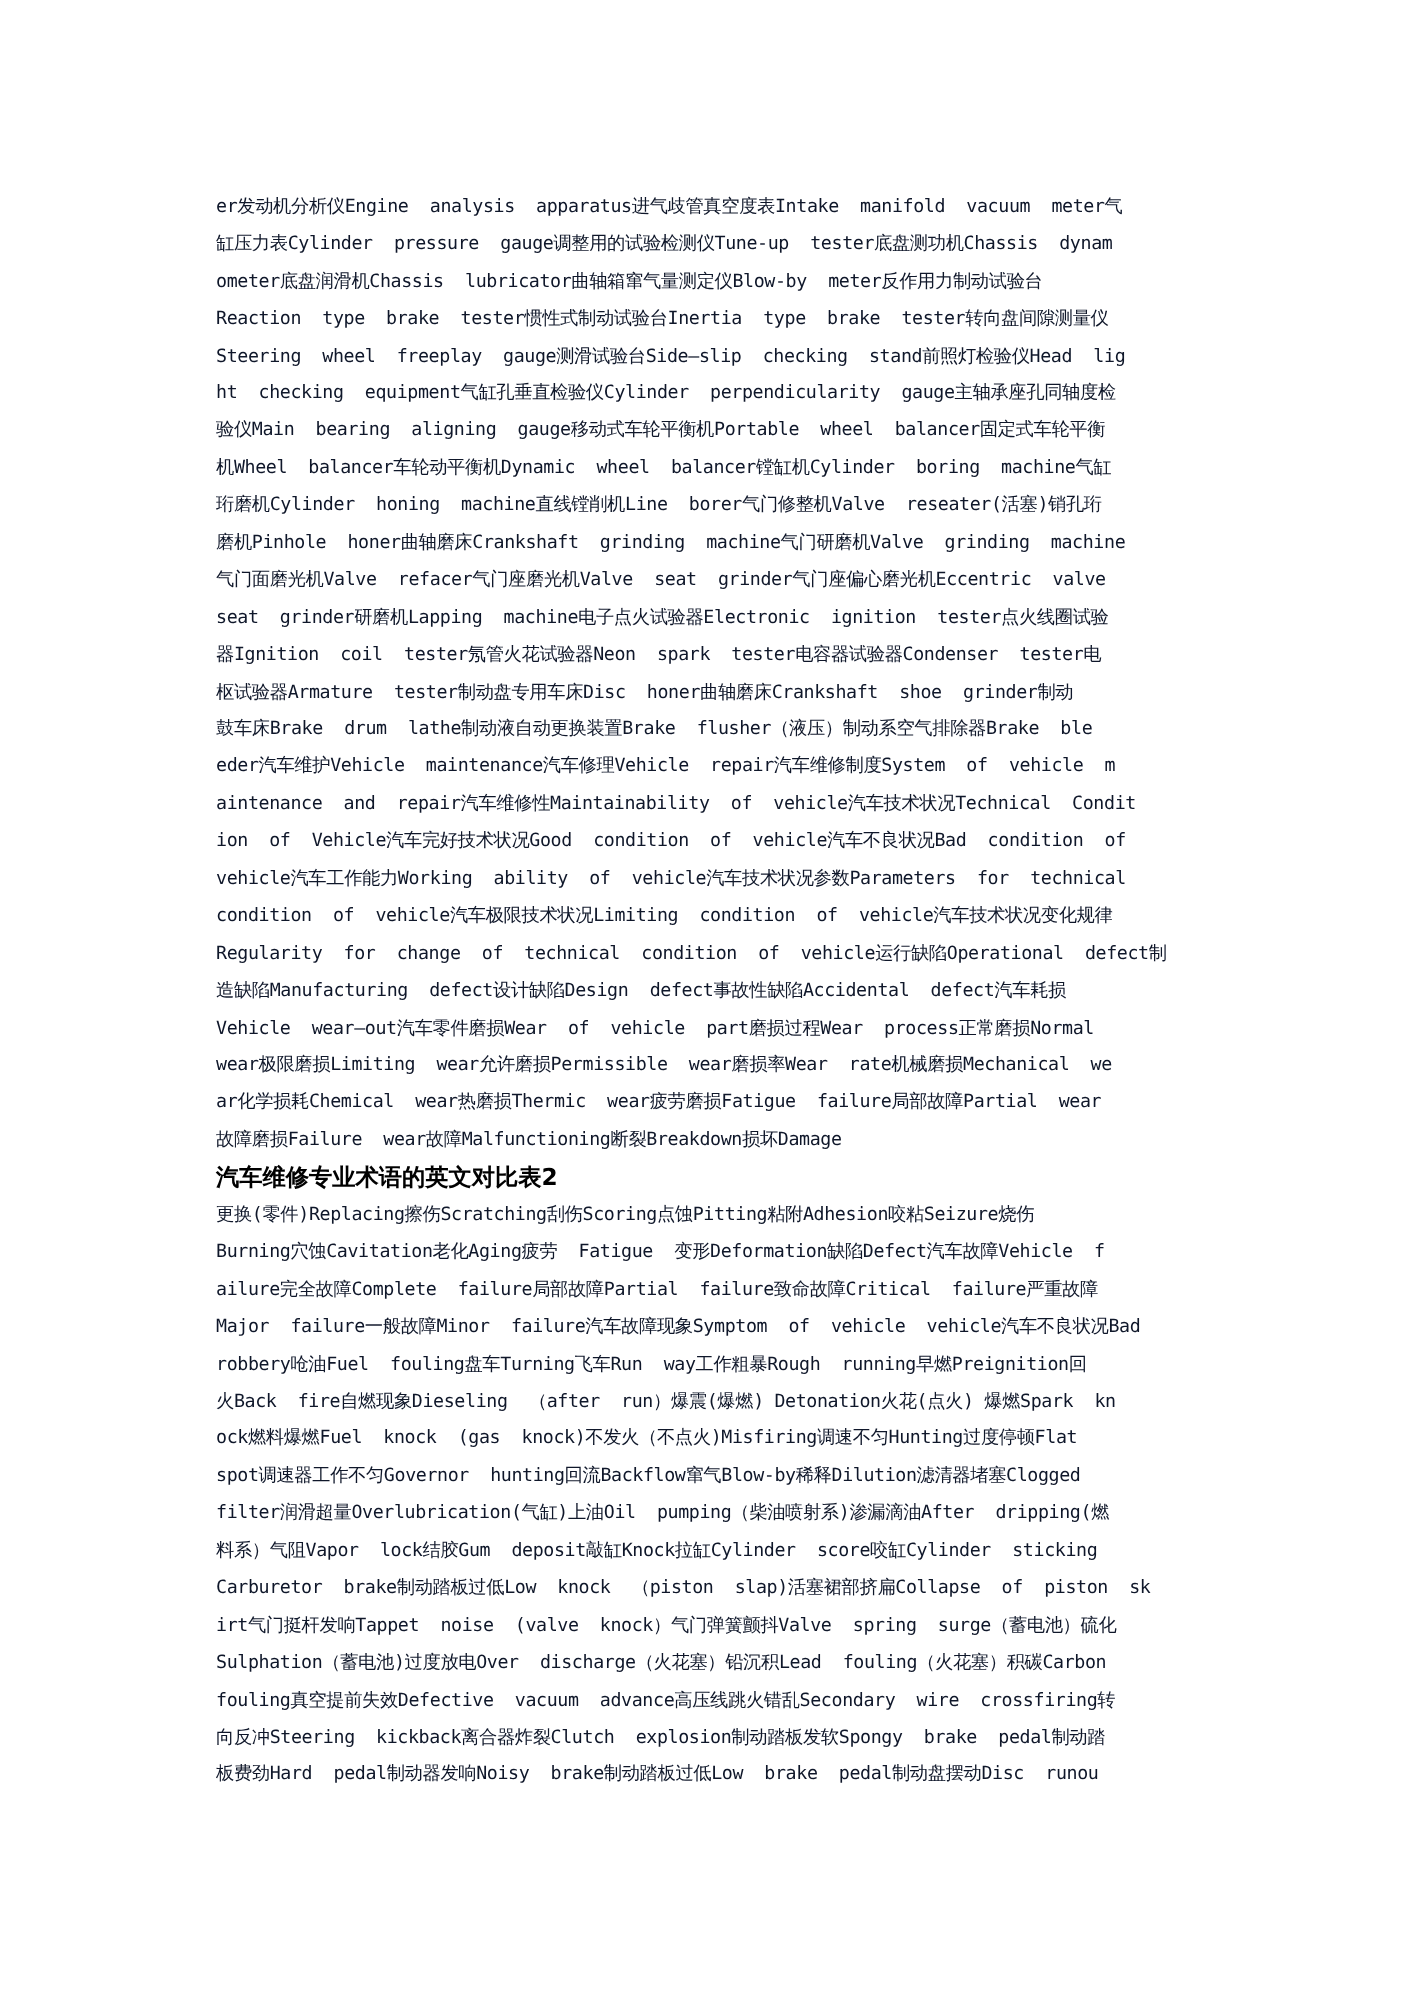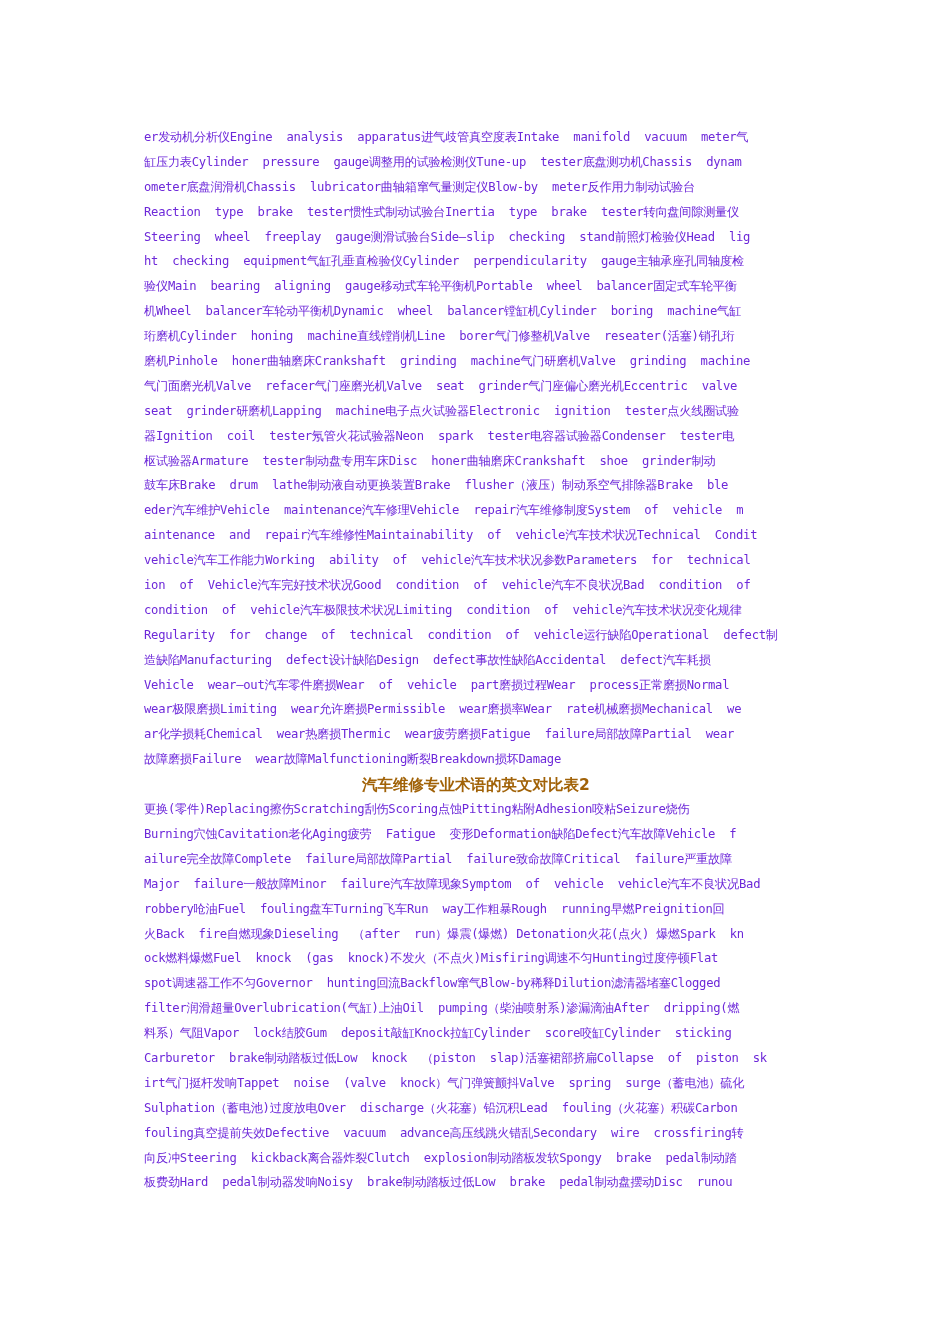--- a/index.html
+++ b/index.html
@@ -1,29 +1,28 @@
 <!DOCTYPE html>
 <html><head>
 <meta charset="utf-8">
 <style>
   html, body { margin: 0; padding: 0; background: #ffffff; }
   body { width: 950px; height: 1344px; position: relative; overflow: hidden; }
   .page { position: absolute; left: 144px; top: 125px; width: 664px; }
   .line {
     height: 24.9px; line-height: 24.9px;
     font-family: "DejaVu Sans Mono", "Liberation Mono", monospace;
-    font-size: 12.2px; color: #6d28d9;
+    font-size: 12.2px; color: #0f172a;
     white-space: pre; overflow: visible; letter-spacing: -0.25px;
   }
   .heading {
     height: 24.9px; line-height: 26px;
     font-family: "DejaVu Sans", "Liberation Sans", sans-serif;
-    font-size: 15.5px; font-weight: bold; color: #a16207;
+    font-size: 15.5px; font-weight: bold; color: #000000;
     white-space: pre;
-    text-align: center;
   }
 </style>
 </head>
 <body>
 
 <div class="page">
   <div id="sec1">
       <div class="line">er发动机分析仪Engine  analysis  apparatus进气歧管真空度表Intake  manifold  vacuum  meter气</div>
       <div class="line">缸压力表Cylinder  pressure  gauge调整用的试验检测仪Tune-up  tester底盘测功机Chassis  dynam</div>
       <div class="line">ometer底盘润滑机Chassis  lubricator曲轴箱窜气量测定仪Blow-by  meter反作用力制动试验台</div>
@@ -34,22 +33,22 @@
       <div class="line">机Wheel  balancer车轮动平衡机Dynamic  wheel  balancer镗缸机Cylinder  boring  machine气缸</div>
       <div class="line">珩磨机Cylinder  honing  machine直线镗削机Line  borer气门修整机Valve  reseater(活塞)销孔珩</div>
       <div class="line">磨机Pinhole  honer曲轴磨床Crankshaft  grinding  machine气门研磨机Valve  grinding  machine</div>
       <div class="line">气门面磨光机Valve  refacer气门座磨光机Valve  seat  grinder气门座偏心磨光机Eccentric  valve</div>
       <div class="line">seat  grinder研磨机Lapping  machine电子点火试验器Electronic  ignition  tester点火线圈试验</div>
       <div class="line">器Ignition  coil  tester氖管火花试验器Neon  spark  tester电容器试验器Condenser  tester电</div>
       <div class="line">枢试验器Armature  tester制动盘专用车床Disc  honer曲轴磨床Crankshaft  shoe  grinder制动</div>
       <div class="line">鼓车床Brake  drum  lathe制动液自动更换装置Brake  flusher（液压）制动系空气排除器Brake  ble</div>
       <div class="line">eder汽车维护Vehicle  maintenance汽车修理Vehicle  repair汽车维修制度System  of  vehicle  m</div>
       <div class="line">aintenance  and  repair汽车维修性Maintainability  of  vehicle汽车技术状况Technical  Condit</div>
+      <div class="line">ion  of  Vehicle汽车完好技术状况Good  condition  of  vehicle汽车不良状况Bad  condition  of</div>
       <div class="line">vehicle汽车工作能力Working  ability  of  vehicle汽车技术状况参数Parameters  for  technical</div>
-      <div class="line">ion  of  Vehicle汽车完好技术状况Good  condition  of  vehicle汽车不良状况Bad  condition  of</div>
       <div class="line">condition  of  vehicle汽车极限技术状况Limiting  condition  of  vehicle汽车技术状况变化规律</div>
       <div class="line">Regularity  for  change  of  technical  condition  of  vehicle运行缺陷Operational  defect制</div>
       <div class="line">造缺陷Manufacturing  defect设计缺陷Design  defect事故性缺陷Accidental  defect汽车耗损</div>
       <div class="line">Vehicle  wear—out汽车零件磨损Wear  of  vehicle  part磨损过程Wear  process正常磨损Normal</div>
       <div class="line">wear极限磨损Limiting  wear允许磨损Permissible  wear磨损率Wear  rate机械磨损Mechanical  we</div>
       <div class="line">ar化学损耗Chemical  wear热磨损Thermic  wear疲劳磨损Fatigue  failure局部故障Partial  wear</div>
       <div class="line">故障磨损Failure  wear故障Malfunctioning断裂Breakdown损坏Damage</div>
     </div>
   <div class="heading">汽车维修专业术语的英文对比表2</div>
   <div id="sec2">

